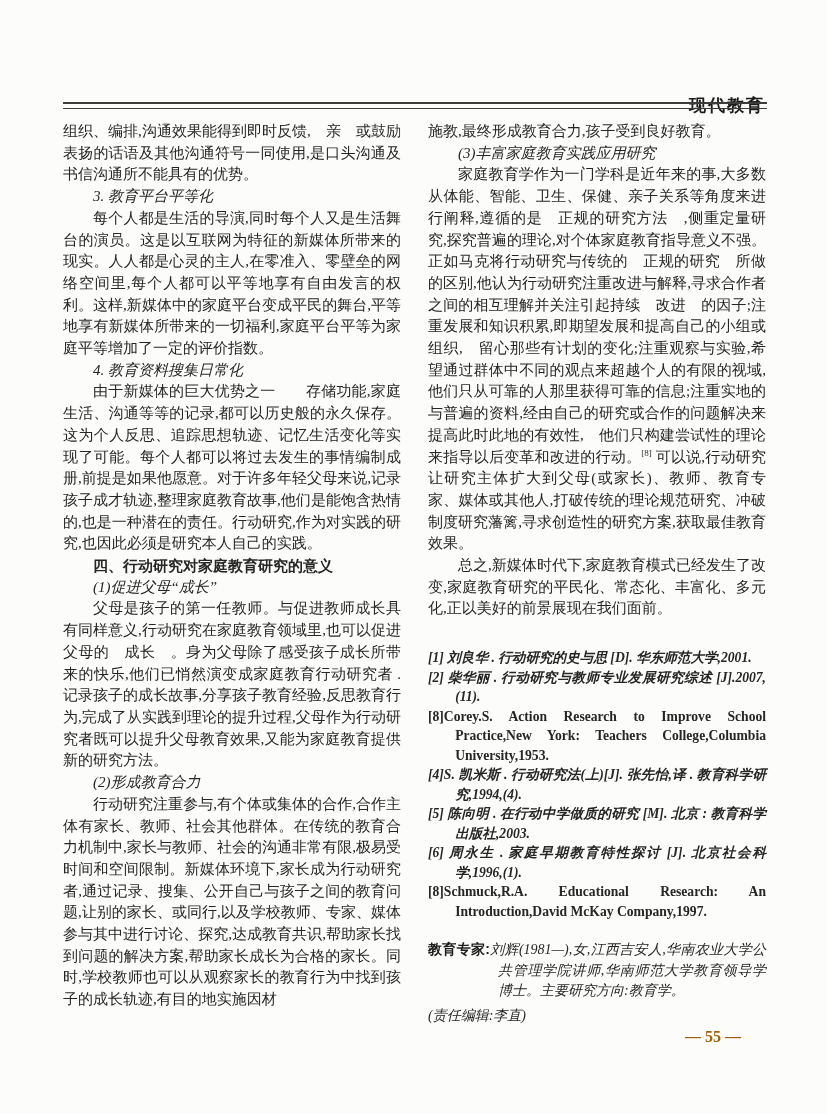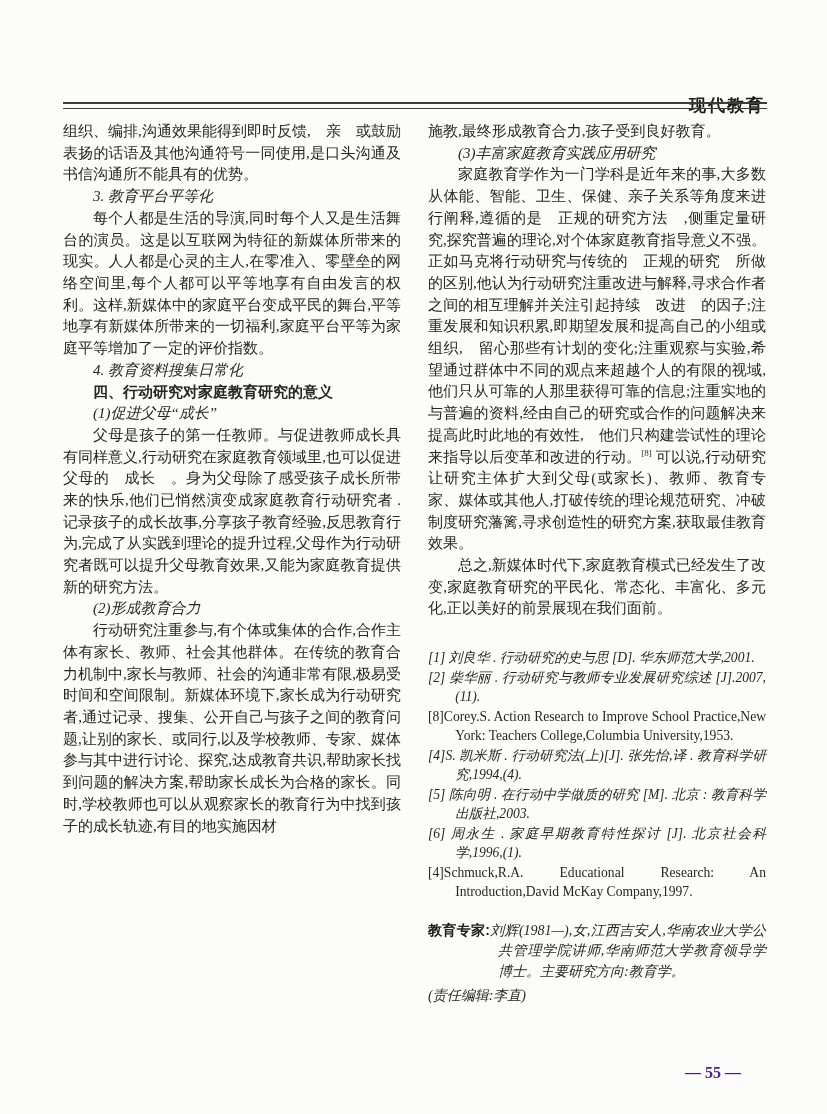--- a/index.html
+++ b/index.html
@@ -72,20 +72,21 @@
     font-size: 14.5px !important;
     line-height: 21px !important;
     color: #1d1d1d;
   }
   .ref {
     font-size: 13.6px !important;
     line-height: 19.5px !important;
     font-style: italic;
     padding-left: 2em;
     text-indent: -2em;
+    font-weight: bold;
   }
   .ref.latin { font-style: normal; }
   .bio { margin-top: 18px; }
   .bio-text {
     font-size: 14px !important;
     line-height: 20.5px !important;
     font-style: italic;
     padding-left: 5em;
     text-indent: -5em;
   }
@@ -102,60 +103,60 @@
     text-align: center;
     margin-top: 4px !important;
     padding-right: 2px;
   }
   .page-number {
     position: absolute;
     top: 1028px;
     right: 86px;
     font-weight: bold;
     font-size: 16px;
-    color: #4c1d95;
-    margin-top: 36px;
+    color: #a16207;
   }
 </style>
 </head>
 <body>
 
 <div class="page">
 
   <div class="journal-title">现代教育</div>
   <div class="double-rule"></div>
 
   <div class="content">
 
     <div class="column">
       <p>组织、编排,沟通效果能得到即时反馈,　亲　或鼓励表扬的话语及其他沟通符号一同使用,是口头沟通及书信沟通所不能具有的优势。</p>
       <p class="h-kai">3. 教育平台平等化</p>
       <p class="indent">每个人都是生活的导演,同时每个人又是生活舞台的演员。这是以互联网为特征的新媒体所带来的现实。人人都是心灵的主人,在零准入、零壁垒的网络空间里,每个人都可以平等地享有自由发言的权利。这样,新媒体中的家庭平台变成平民的舞台,平等地享有新媒体所带来的一切福利,家庭平台平等为家庭平等增加了一定的评价指数。</p>
       <p class="h-kai">4. 教育资料搜集日常化</p>
+      <p class="indent">由于新媒体的巨大优势之一　　存储功能,家庭生活、沟通等等的记录,都可以历史般的永久保存。这为个人反思、追踪思想轨迹、记忆生活变化等实现了可能。每个人都可以将过去发生的事情编制成册,前提是如果他愿意。对于许多年轻父母来说,记录孩子成才轨迹,整理家庭教育故事,他们是能饱含热情的,也是一种潜在的责任。行动研究,作为对实践的研究,也因此必须是研究本人自己的实践。</p>
       <p class="h-bold">四、行动研究对家庭教育研究的意义</p>
       <p class="h-kai">(1)促进父母“成长”</p>
       <p class="indent">父母是孩子的第一任教师。与促进教师成长具有同样意义,行动研究在家庭教育领域里,也可以促进父母的　成长　。身为父母除了感受孩子成长所带来的快乐,他们已悄然演变成家庭教育行动研究者 . 记录孩子的成长故事,分享孩子教育经验,反思教育行为,完成了从实践到理论的提升过程,父母作为行动研究者既可以提升父母教育效果,又能为家庭教育提供新的研究方法。</p>
       <p class="h-kai">(2)形成教育合力</p>
       <p class="indent">行动研究注重参与,有个体或集体的合作,合作主体有家长、教师、社会其他群体。在传统的教育合力机制中,家长与教师、社会的沟通非常有限,极易受时间和空间限制。新媒体环境下,家长成为行动研究者,通过记录、搜集、公开自己与孩子之间的教育问题,让别的家长、或同行,以及学校教师、专家、媒体参与其中进行讨论、探究,达成教育共识,帮助家长找到问题的解决方案,帮助家长成长为合格的家长。同时,学校教师也可以从观察家长的教育行为中找到孩子的成长轨迹,有目的地实施因材</p>
     </div>
 
     <div class="column">
       <p>施教,最终形成教育合力,孩子受到良好教育。</p>
       <p class="h-kai">(3)丰富家庭教育实践应用研究</p>
       <p class="indent"><span>家庭教育学作为一门学科是近年来的事,大多数从体能、智能、卫生、保健、亲子关系等角度来进行阐释,遵循的是　正规的研究方法　,侧重定量研究,探究普遍的理论,对个体家庭教育指导意义不强。正如马克将行动研究与传统的　正规的研究　所做的区别,他认为行动研究注重改进与解释,寻求合作者之间的相互理解并关注引起持续　改进　的因子;注重发展和知识积累,即期望发展和提高自己的小组或组织,　留心那些有计划的变化;注重观察与实验,希望通过群体中不同的观点来超越个人的有限的视域,　他们只从可靠的人那里获得可靠的信息;注重实地的与普遍的资料,经由自己的研究或合作的问题解决来提高此时此地的有效性,　他们只构建尝试性的理论来指导以后变革和改进的行动。</span><sup>[8]</sup><span> 可以说,行动研究让研究主体扩大到父母(或家长)、教师、教育专家、媒体或其他人,打破传统的理论规范研究、冲破制度研究藩篱,寻求创造性的研究方案,获取最佳教育效果。</span></p>
       <p class="indent">总之,新媒体时代下,家庭教育模式已经发生了改变,家庭教育研究的平民化、常态化、丰富化、多元化,正以美好的前景展现在我们面前。</p>
 
       <div class="refs">
         <p class="ref">[1] 刘良华 . 行动研究的史与思 [D]. 华东师范大学,2001.</p>
         <p class="ref">[2] 柴华丽 . 行动研究与教师专业发展研究综述 [J].2007,(11).</p>
         <p class="ref latin">[8]Corey.S. Action Research to Improve School Practice,New York: Teachers College,Columbia University,1953.</p>
         <p class="ref">[4]S. 凯米斯 . 行动研究法(上)[J]. 张先怡,译 . 教育科学研究,1994,(4).</p>
         <p class="ref">[5] 陈向明 . 在行动中学做质的研究 [M]. 北京 : 教育科学出版社,2003.</p>
         <p class="ref">[6] 周永生 . 家庭早期教育特性探讨 [J]. 北京社会科学,1996,(1).</p>
-        <p class="ref latin">[4]Schmuck,R.A. Educational Research: An Introduction,David McKay Company,1997.</p>
+        <p class="ref latin">[8]Schmuck,R.A. Educational Research: An Introduction,David McKay Company,1997.</p>
       </div>
 
       <div class="bio">
         <p class="bio-text"><span class="bio-label">教育专家:</span><span>刘辉(1981—),女,江西吉安人,华南农业大学公共管理学院讲师,华南师范大学教育领导学博士。主要研究方向:教育学。</span></p>
         <p class="editor">(责任编辑:李直)</p>
       </div>
     </div>
 
   </div>
 

